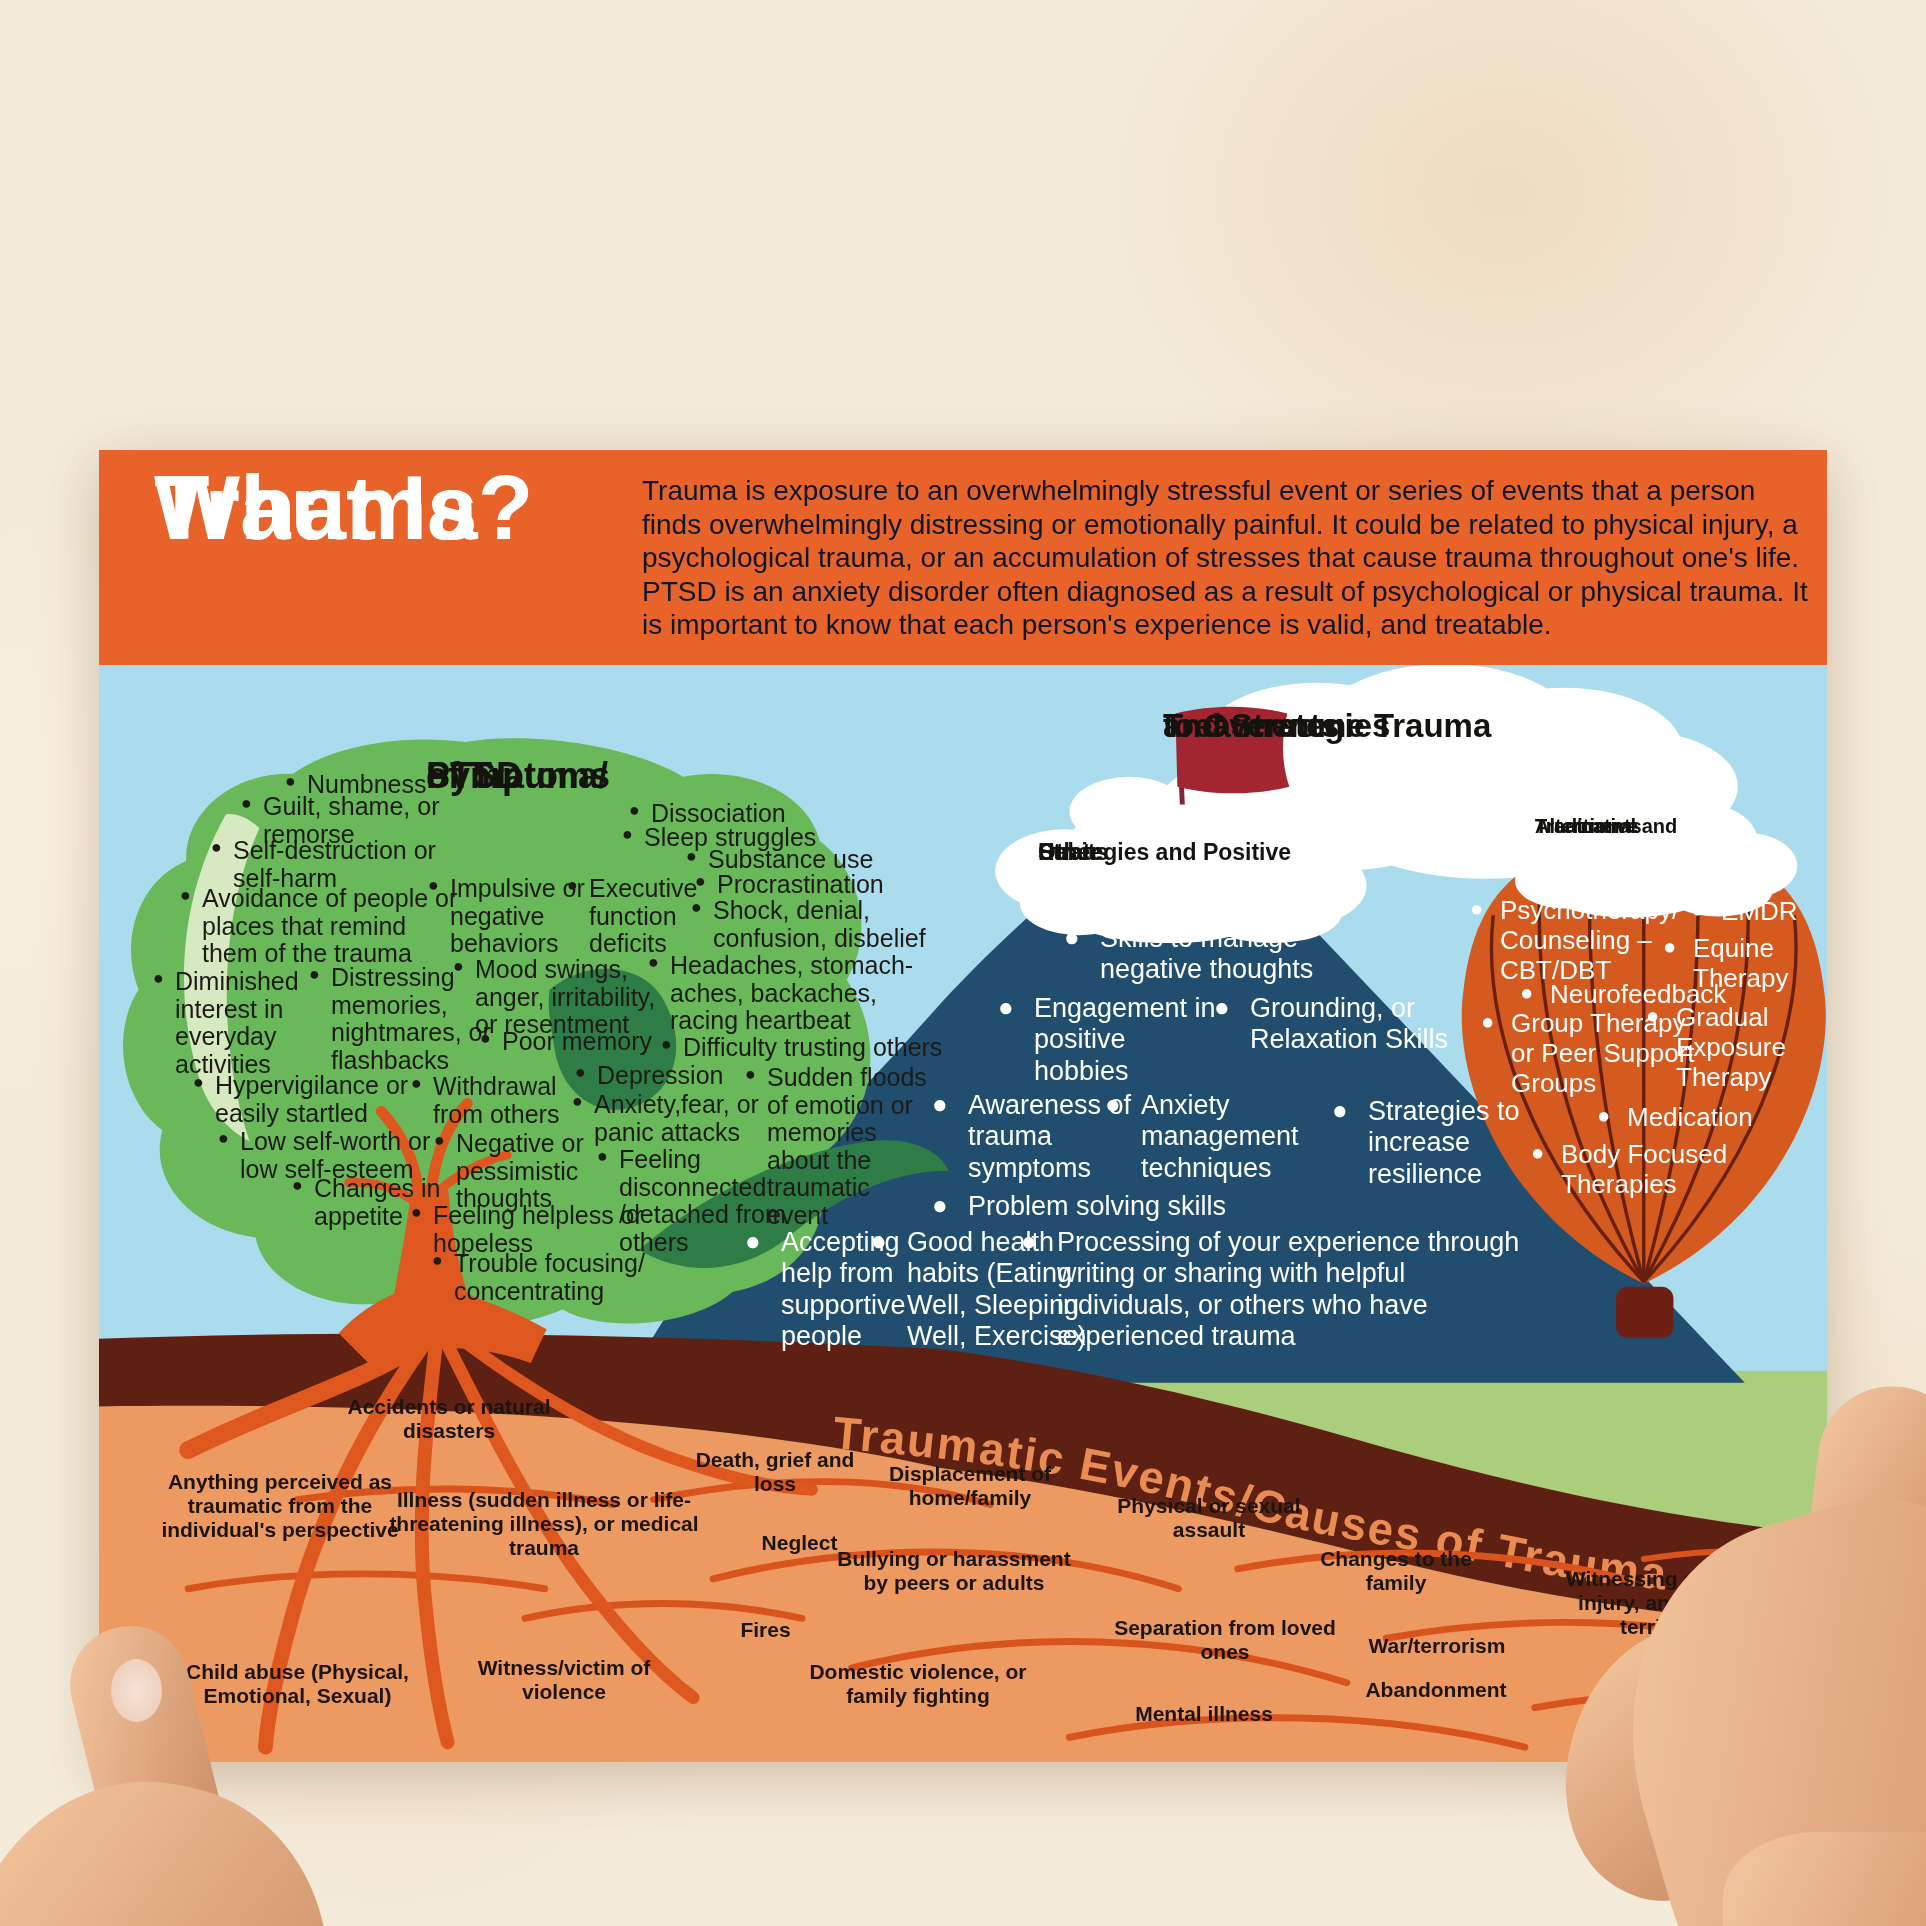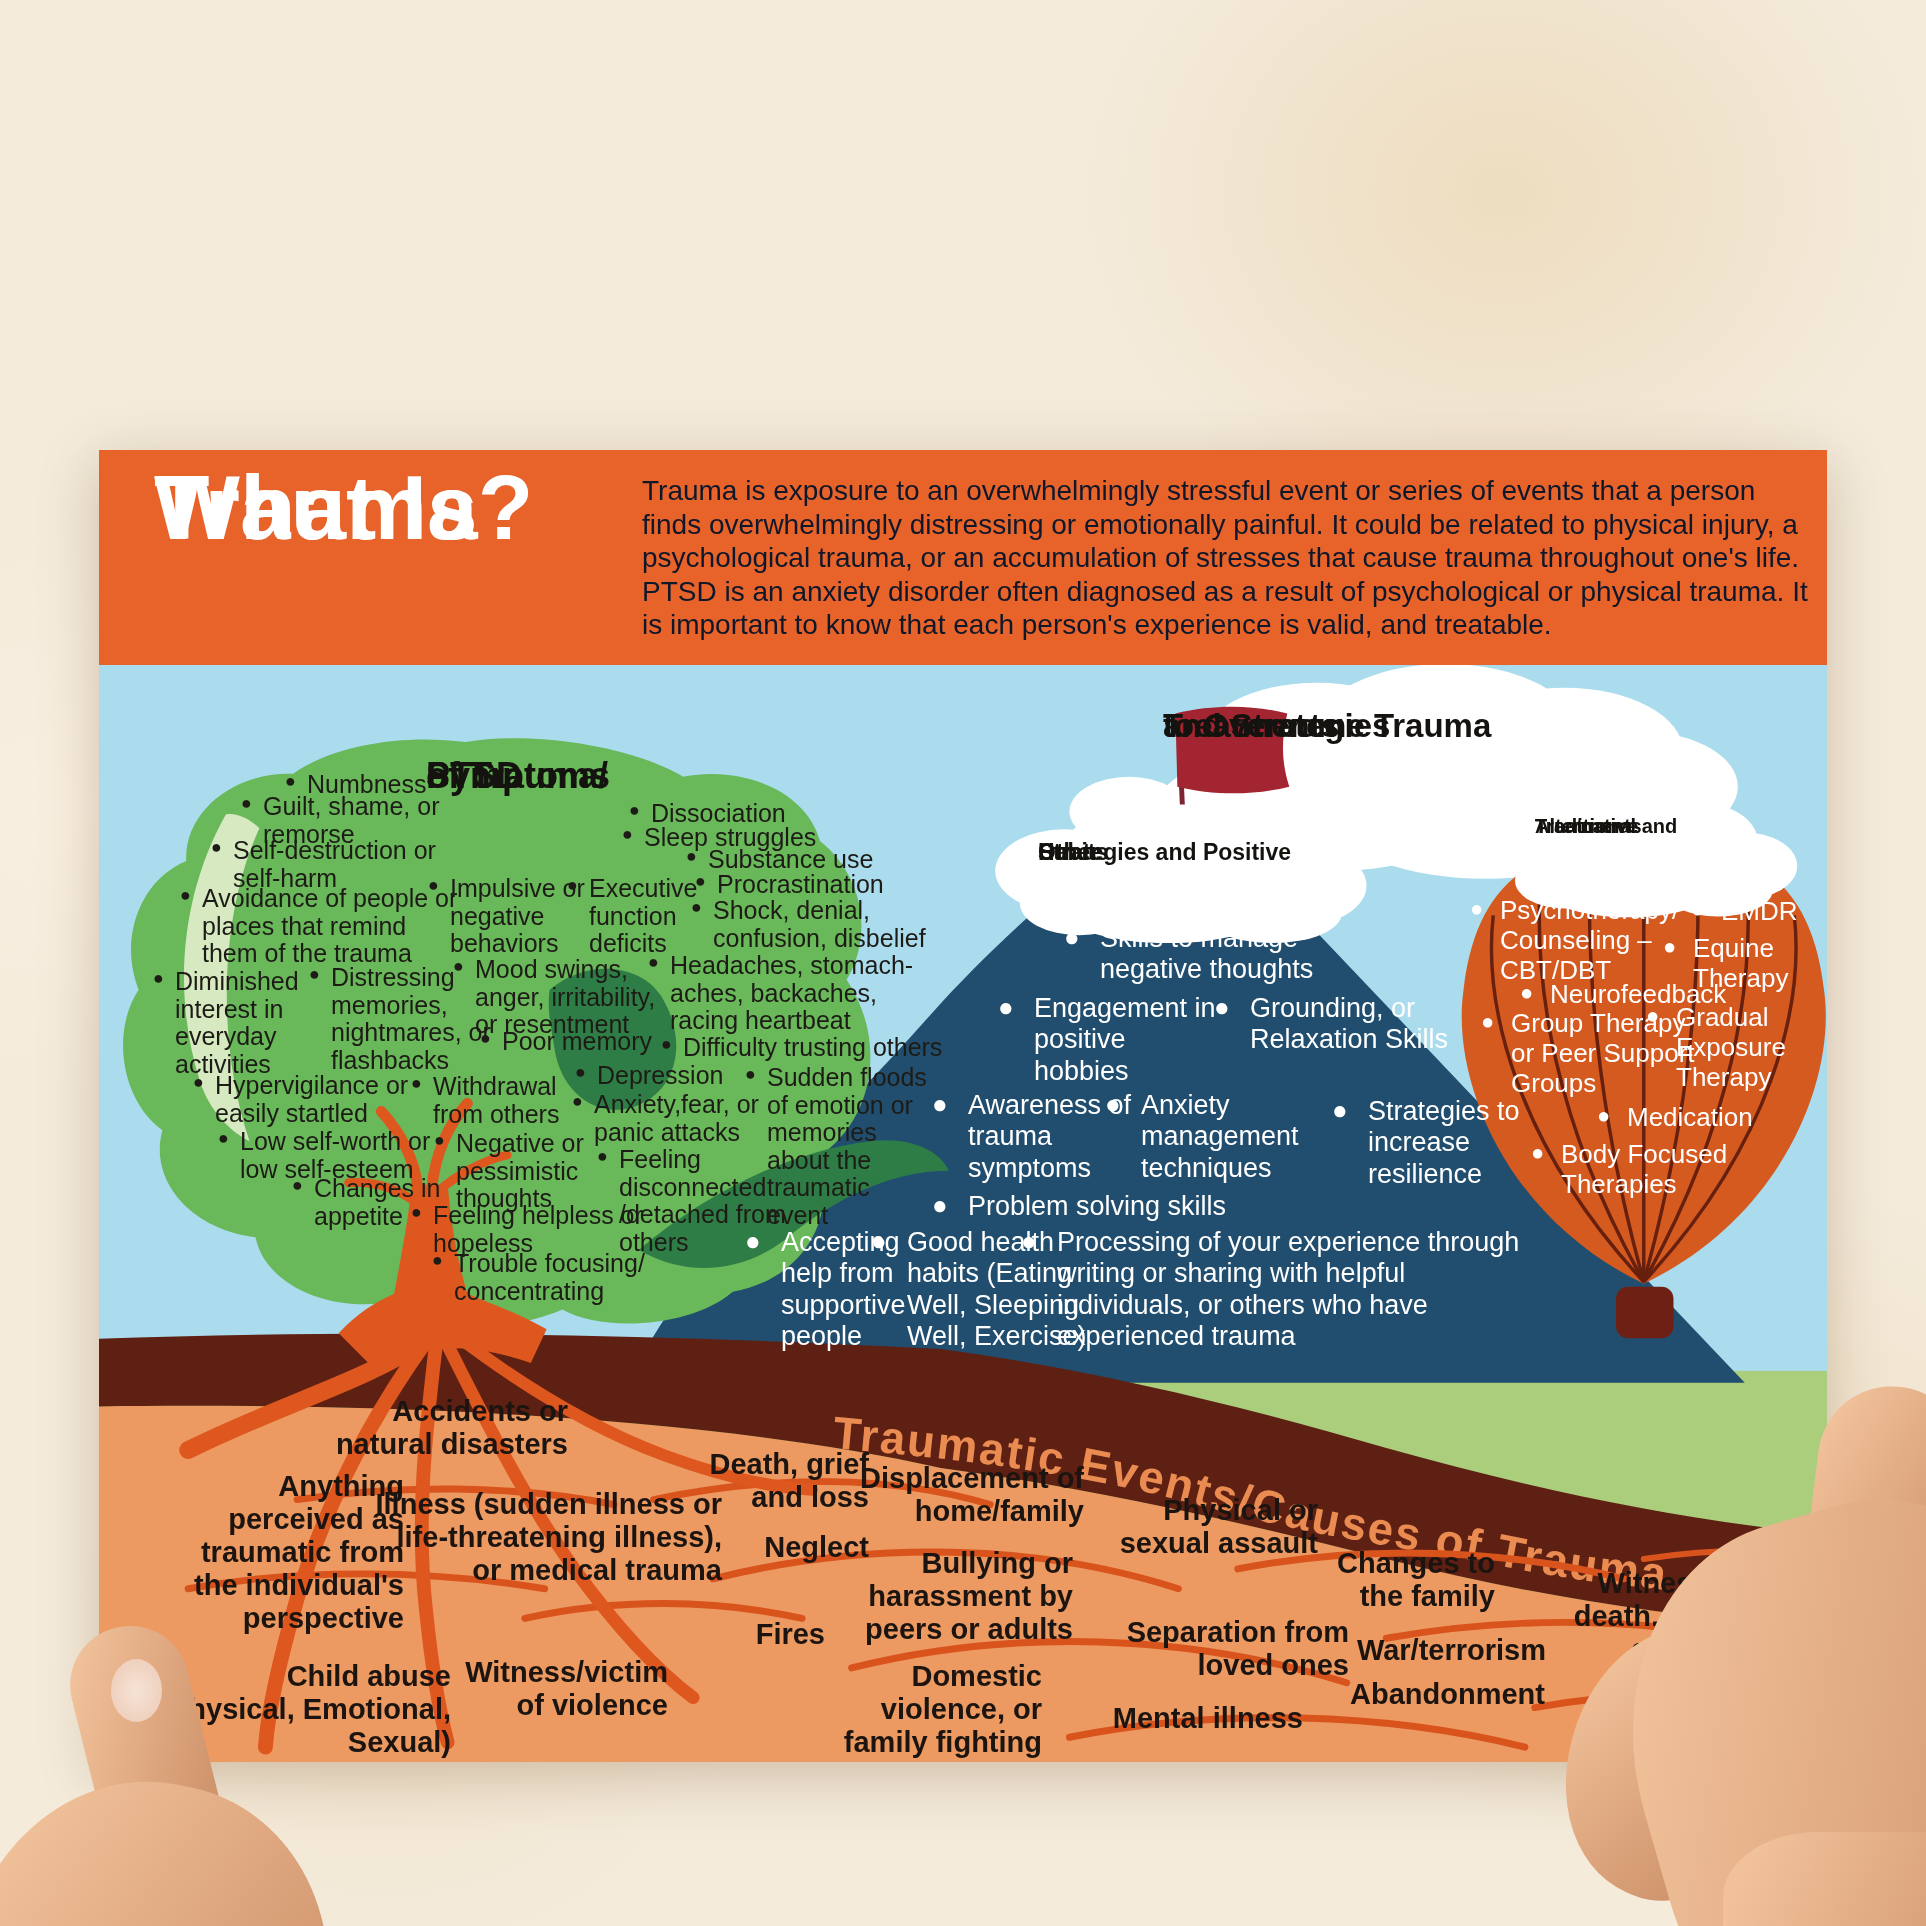--- a/index.html
+++ b/index.html
@@ -26,21 +26,21 @@
   .mtn{font-size:27px;line-height:1.16;color:#fff;padding-left:36px;}
   .mtn::before{content:"●";position:absolute;left:0;top:-1px;font-size:26px;}
   .bal{font-size:26px;line-height:1.15;color:#fff;padding-left:30px;}
   .bal::before{content:"●";position:absolute;left:0;top:0;font-size:22px;}
   .cloud-t{font-size:33px;line-height:1.28;font-weight:bold;color:#15130f;text-align:center;}
   .cloud-t span{display:block;}
   .cloud-s{font-size:23px;line-height:1.25;font-weight:bold;color:#15130f;text-align:center;}
   .cloud-s span{display:block;}
   .cloud-x{font-size:20px;line-height:1.25;font-weight:bold;color:#15130f;text-align:center;}
   .cloud-x span{display:block;}
-  .cause{font-size:29px;line-height:1.14;font-weight:bold;color:#1b1410;text-align:right;}
+  .cause{font-size:21px;line-height:1.14;font-weight:bold;color:#1b1410;text-align:center;}
   .copy{font-size:20px;color:#54301d;}
   .hand{position:absolute;z-index:5;}
   .skin{position:absolute;background:linear-gradient(115deg,#f0c19a 10%,#dda57d 55%,#c98e67 95%);}
   .nail{position:absolute;background:radial-gradient(#f6e3d6,#ecc9b4);border-radius:50%;}
 </style>
 </head>
 <body>
 
 <div class="bg-tex"></div>
 

